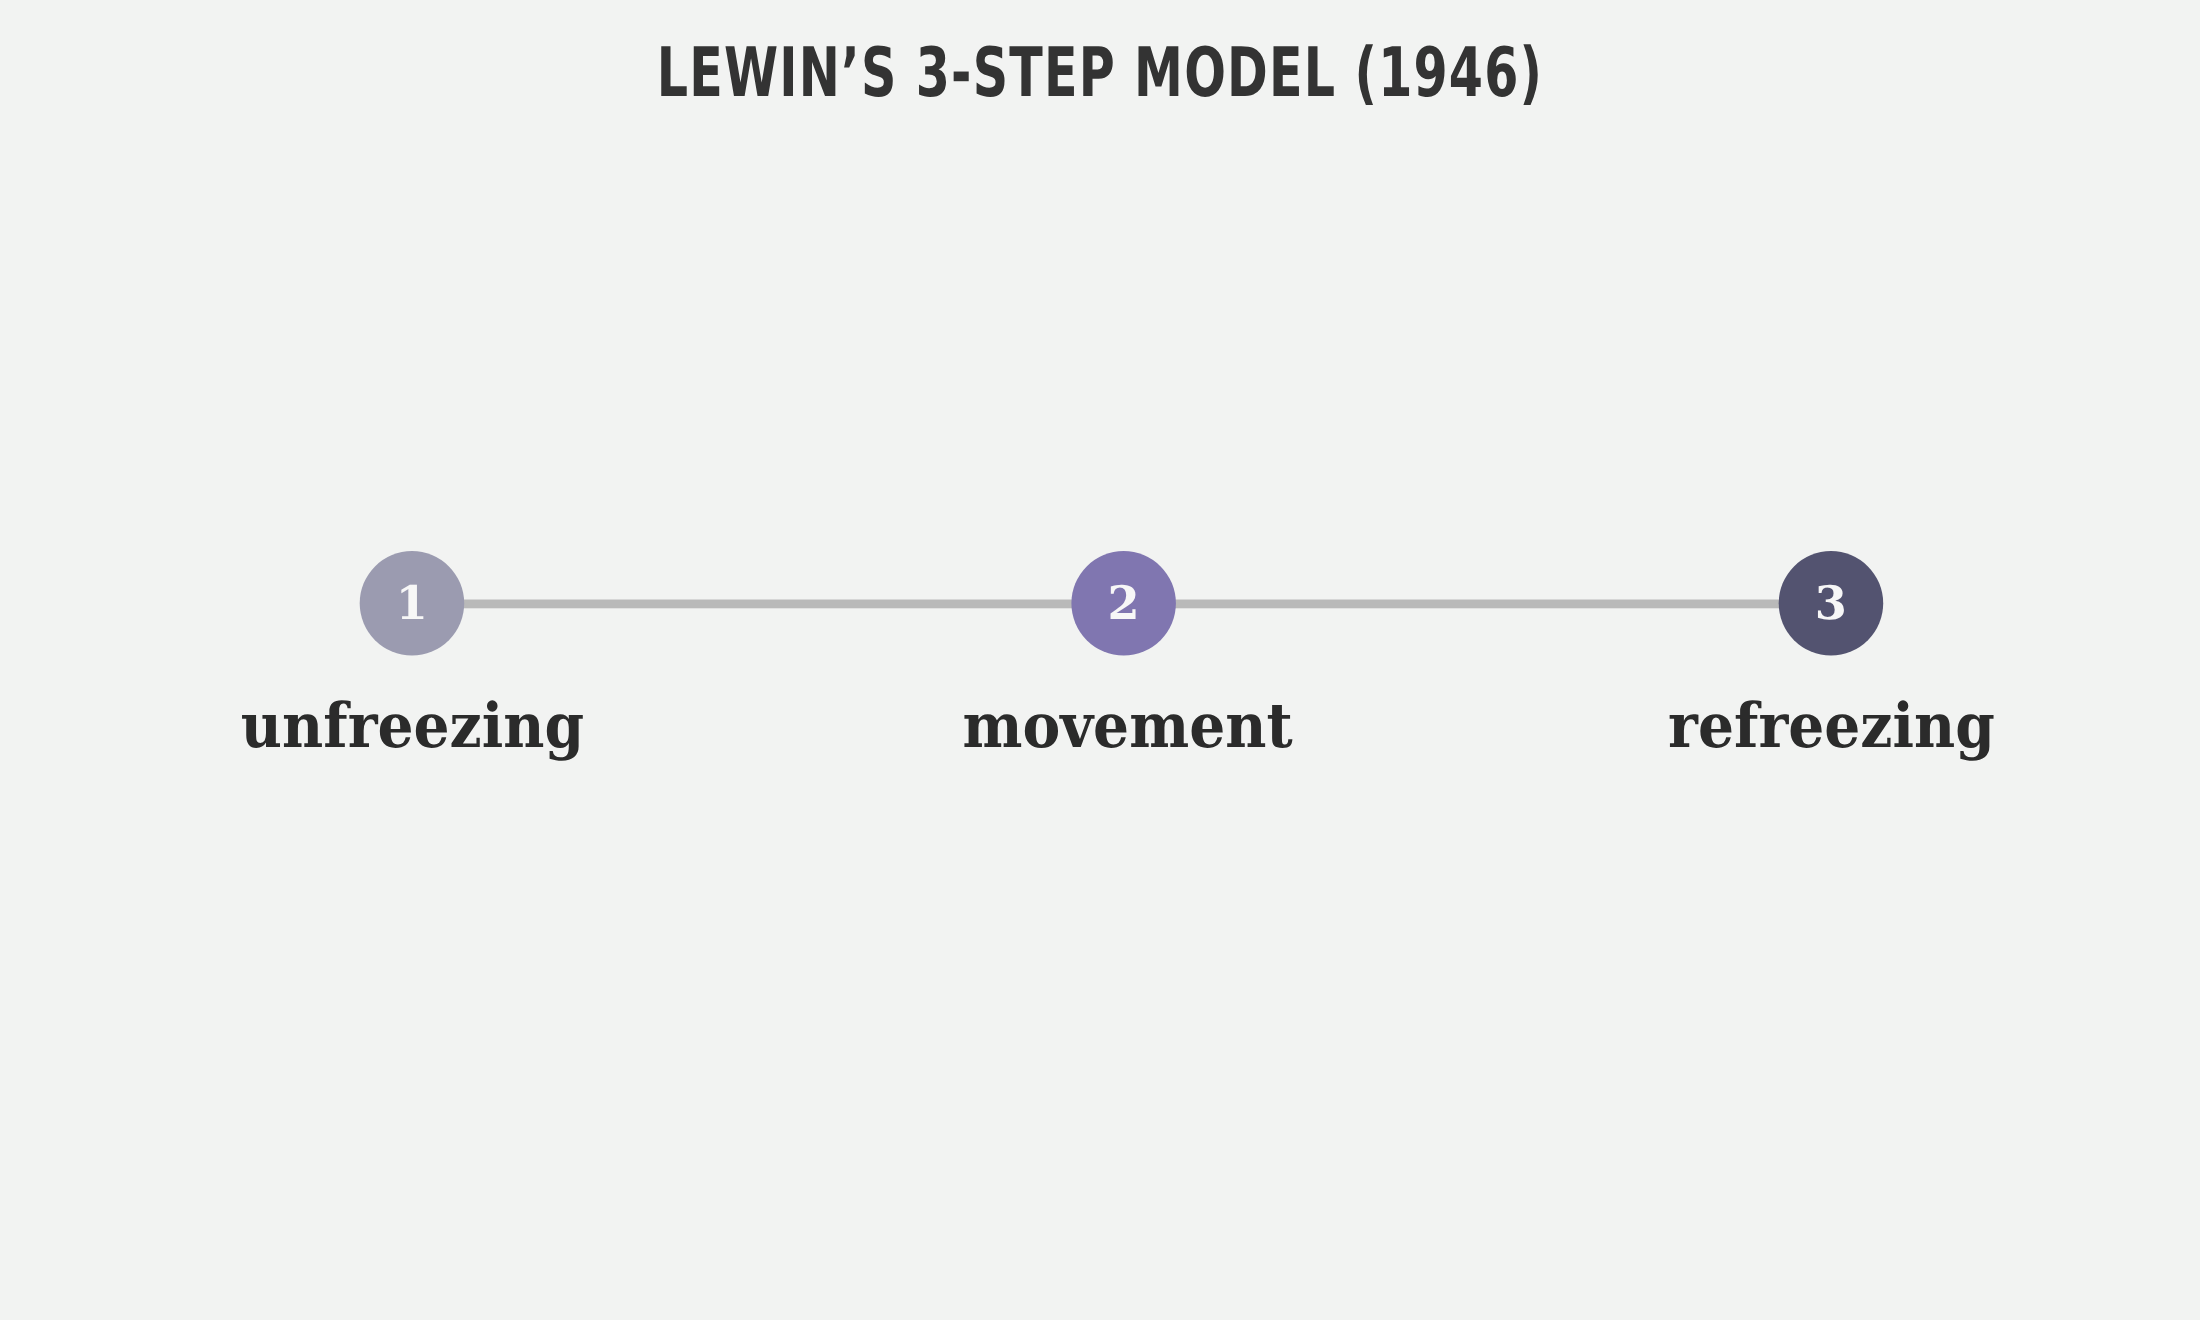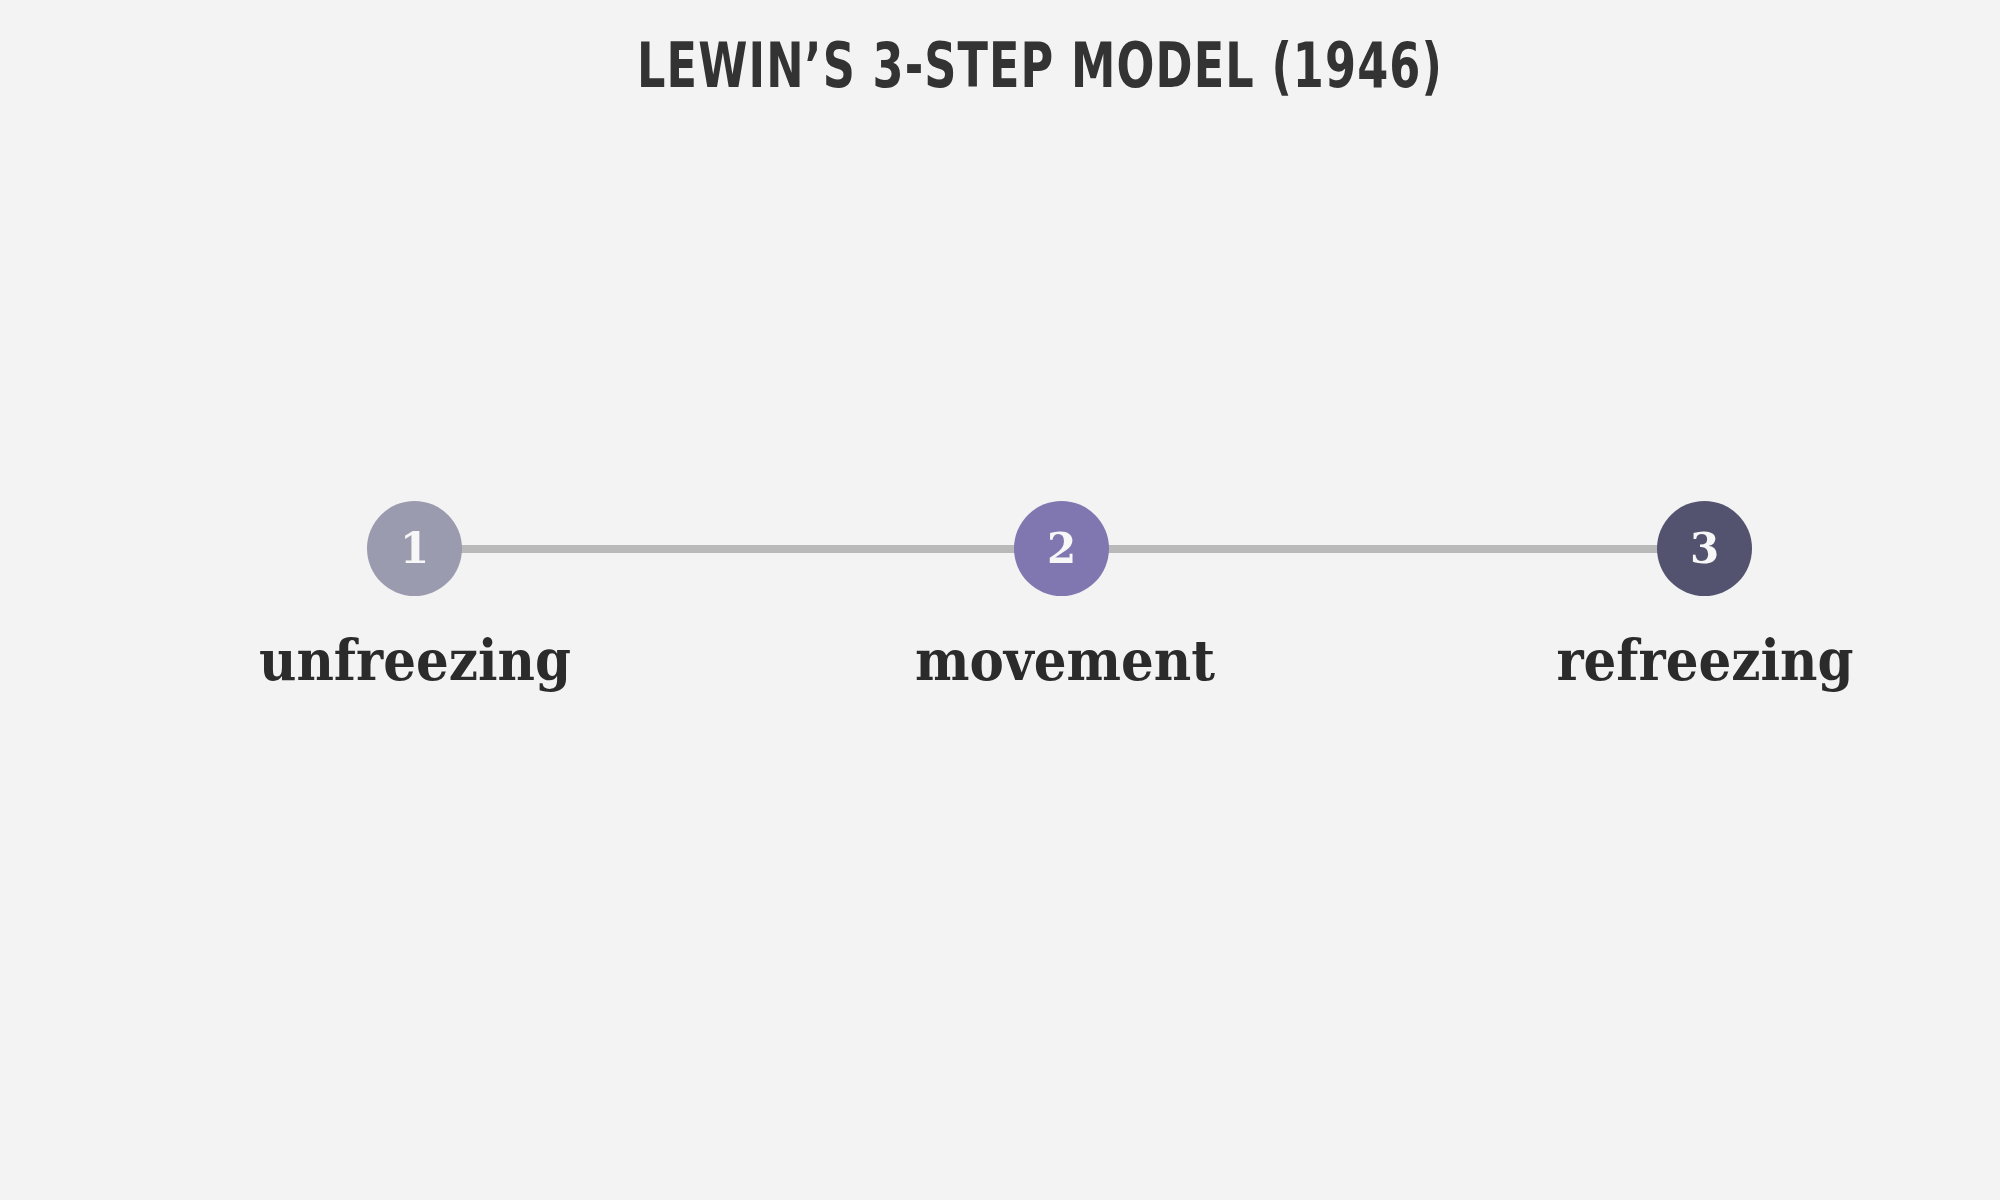--- a/index.html
+++ b/index.html
@@ -13,21 +13,20 @@
     background: #f2f3f2;
     font-family: "Liberation Sans", sans-serif;
     overflow: hidden;
   }
 
   #figure {
     position: relative;
     width: 1688px;
     height: 1200px;
     background: #f2f3f2;
-    margin-left: 40px;
   }
 
   
   #chart-title {
     position: absolute;
     left: 0;
     top: 30px;
     width: 2000px;
     text-align: center;
     font-family: "DejaVu Sans", sans-serif;

